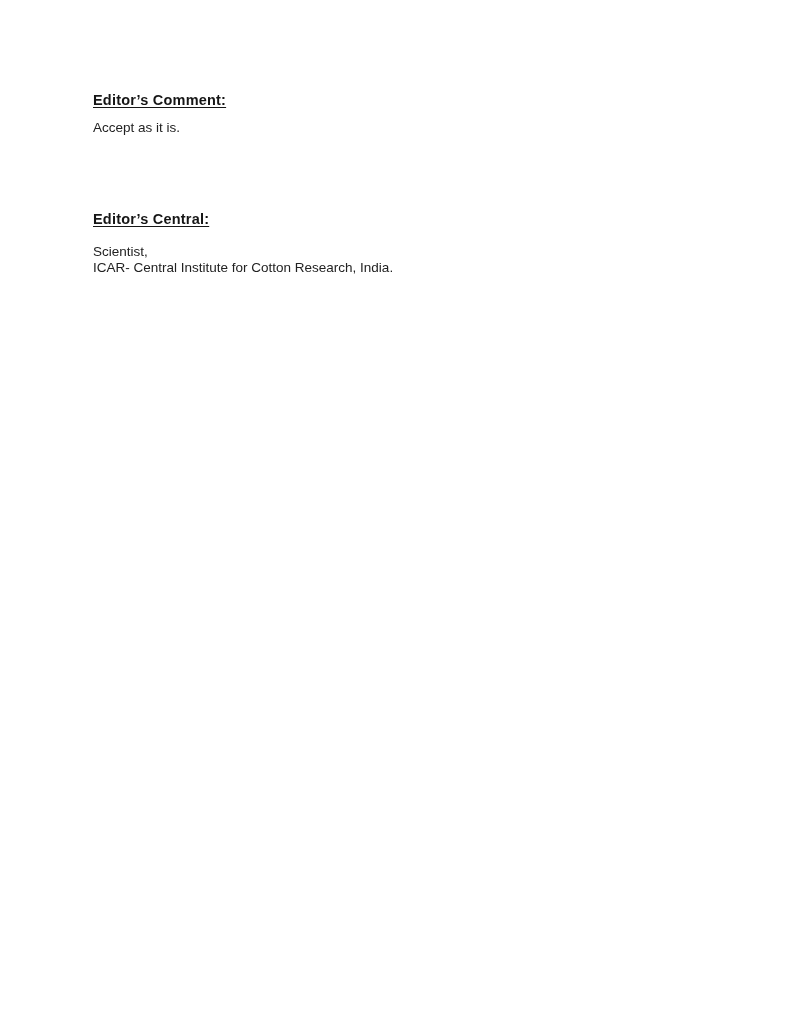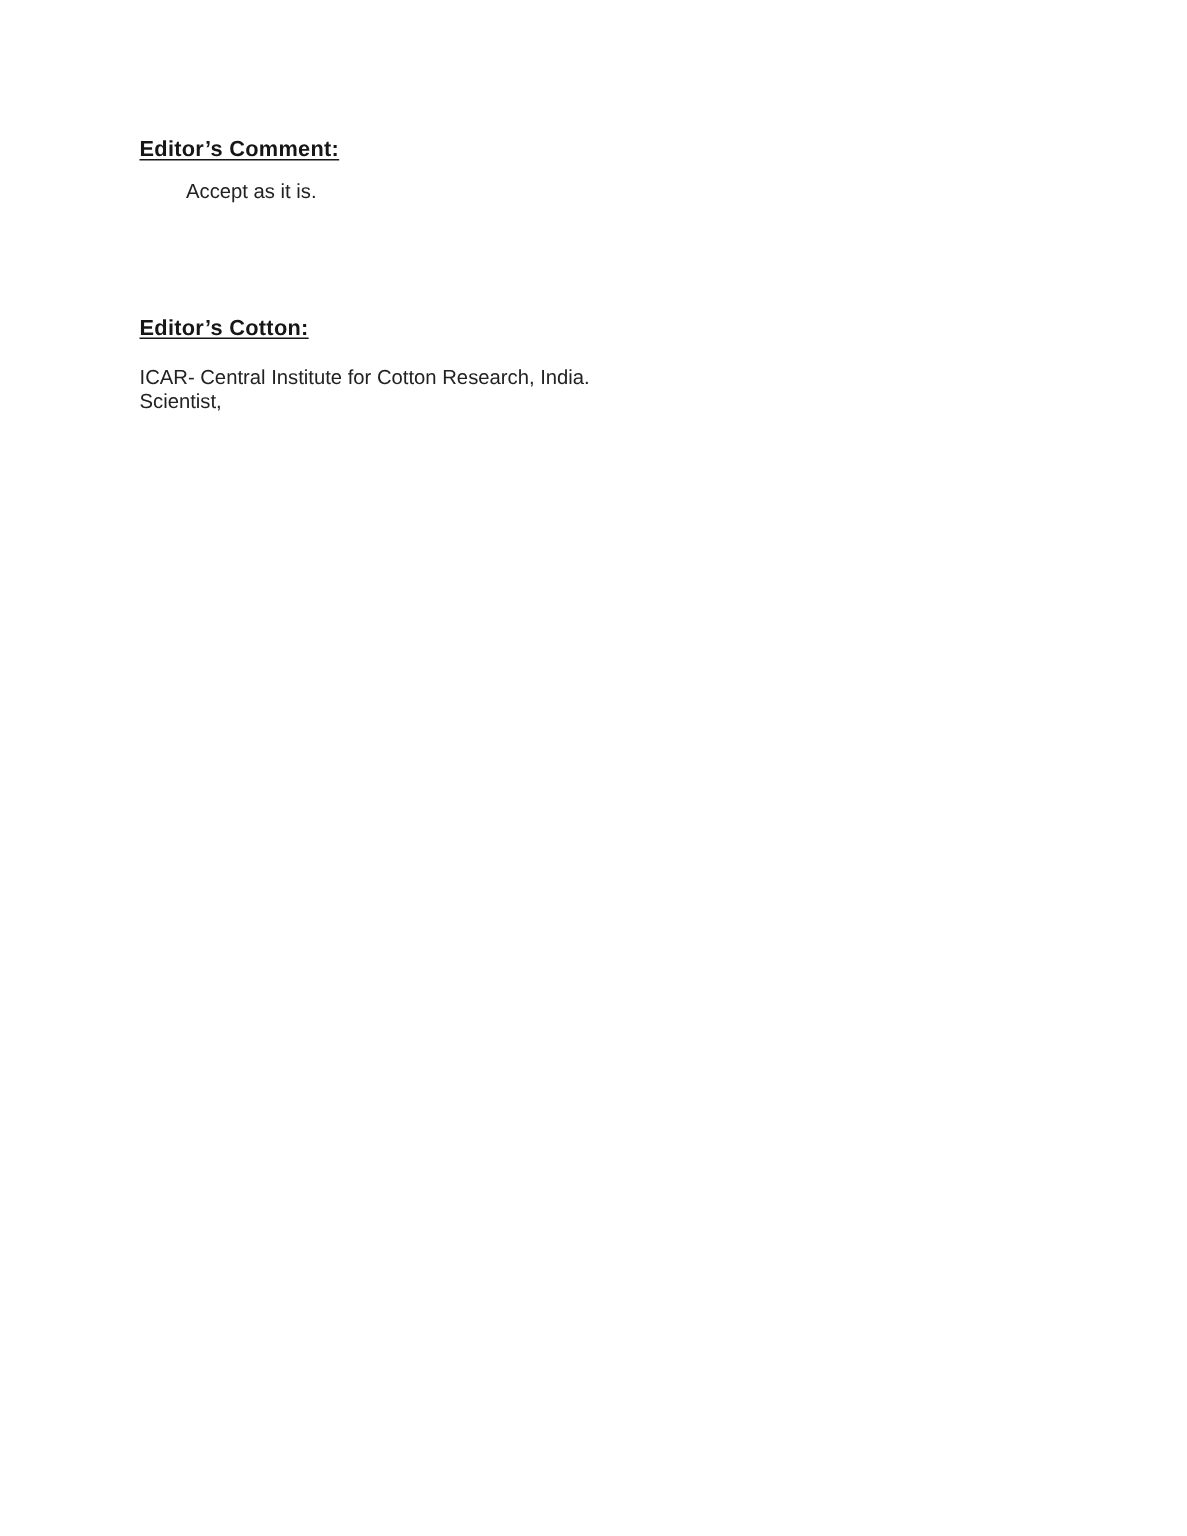--- a/index.html
+++ b/index.html
@@ -34,21 +34,21 @@
 
   .body-text {
     position: absolute;
     left: 93px;
     font-size: 13.5px;
     font-weight: normal;
     color: #222222;
     white-space: nowrap;
   }
 
-  .comment-body { top: 120px; margin-left: 31px; }
+  .comment-body { top: 120px; }
 
   .details-heading { top: 211px; }
 
   .details-block {
     position: absolute;
     left: 93px;
     top: 244px;
     font-size: 13.5px;
     line-height: 15.5px;
     color: #222222;
@@ -60,20 +60,20 @@
 </style>
 </head>
 <body>
 
 <div class="page">
 
   <div class="section-heading comment-heading">Editor’s Comment:</div>
 
   <div class="body-text comment-body">Accept as it is.</div>
 
-  <div class="section-heading details-heading">Editor’s Cotton:</div>
+  <div class="section-heading details-heading">Editor’s Central:</div>
 
   <div class="details-block">
+    <div class="details-line">Scientist,</div>
     <div class="details-line">ICAR- Central Institute for Cotton Research, India.</div>
-    <div class="details-line">Scientist,</div>
   </div>
 
 </div>
 
 </body></html>

